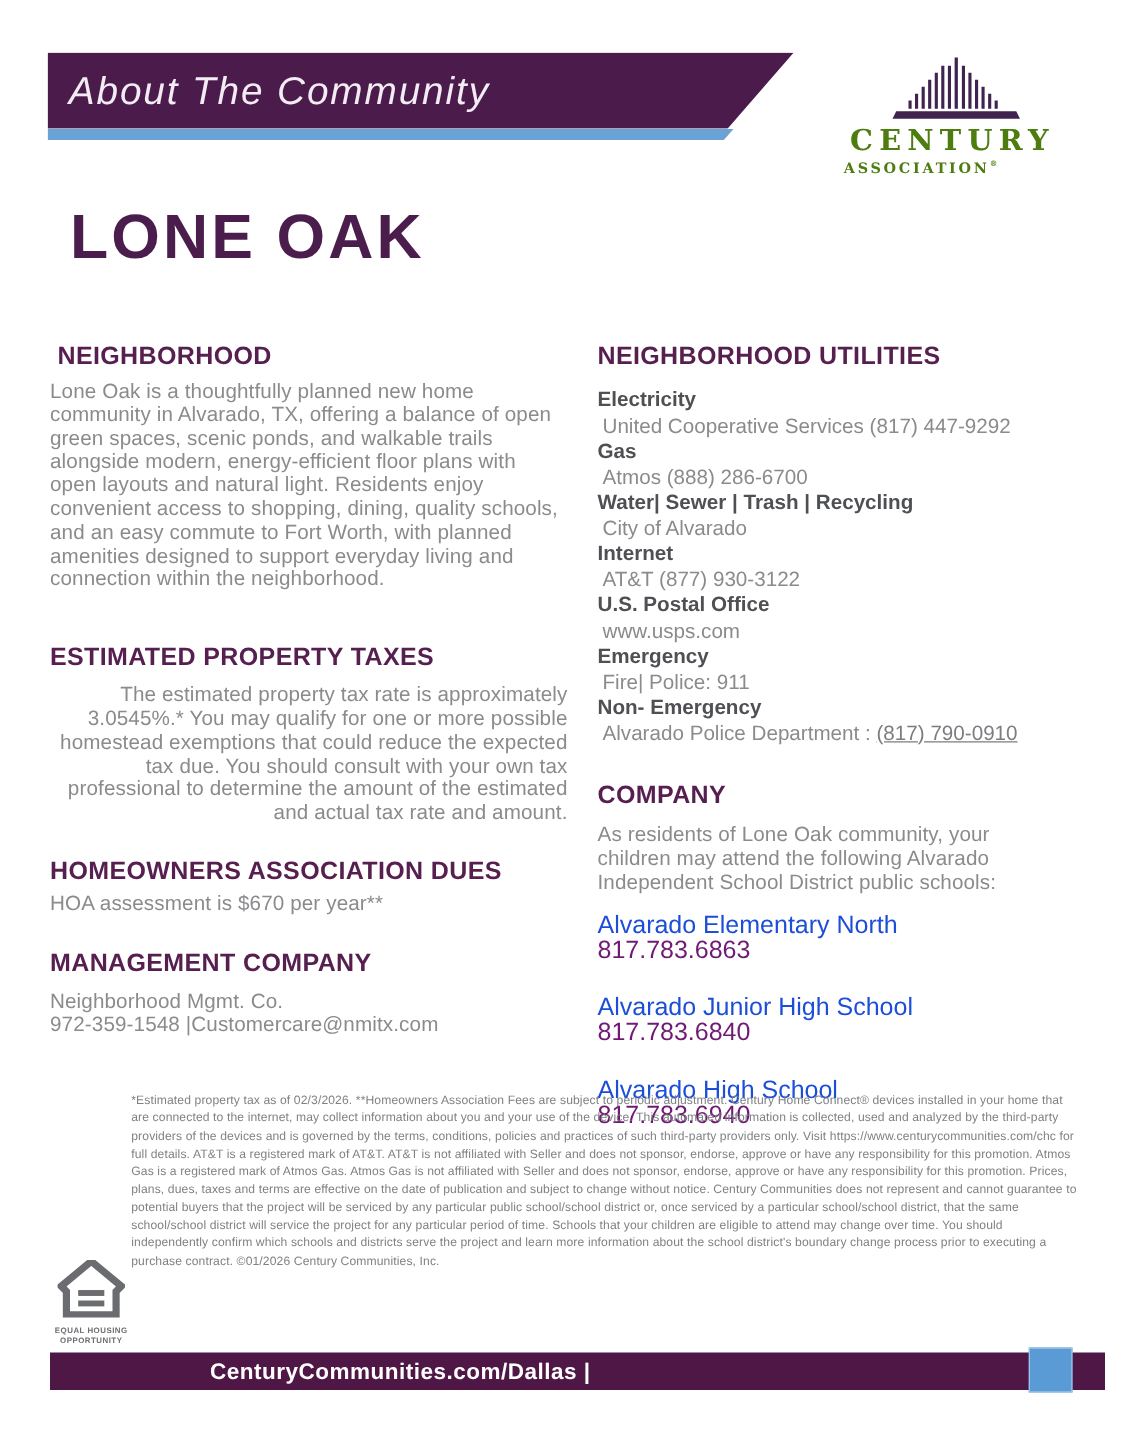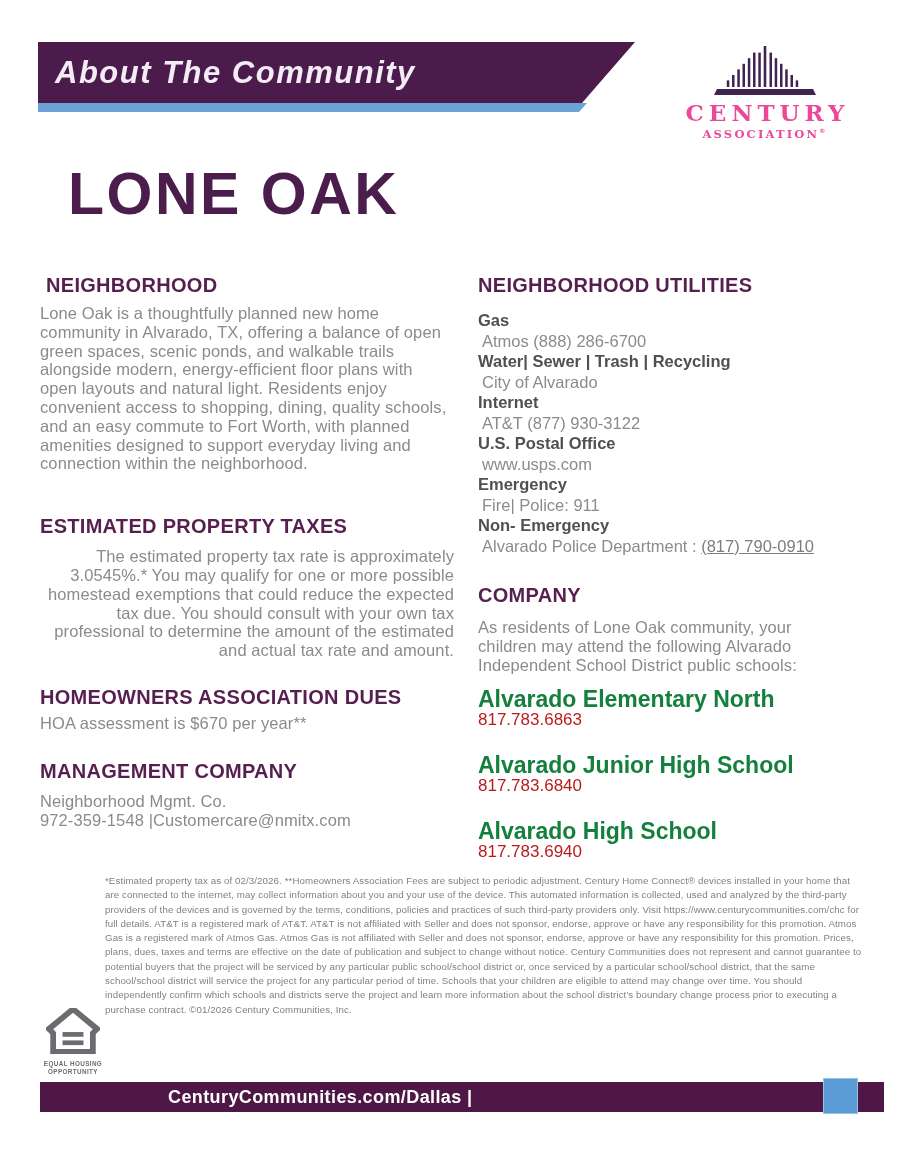--- a/index.html
+++ b/index.html
@@ -10,46 +10,46 @@
   }
 
   
   .banner {
     position:absolute; left:38px; top:42px; width:597px; height:61px;
     background:#4a1b4b;
     clip-path:polygon(0 0, 100% 0, calc(100% - 53px) 100%, 0 100%);
     display:flex; align-items:center;
   }
   .banner-title {
-    color:#f3ecf4; font-size:31px; font-style:italic; font-weight:700;
+    color:#f3ecf4; font-size:31px; font-style:italic; font-weight:400;
     letter-spacing:1.5px; padding-left:17px; white-space:nowrap;
   }
   .banner-underline {
     position:absolute; left:38px; top:103px; width:549px; height:9px;
     background:#6ba3d6;
     clip-path:polygon(0 0, 100% 0, calc(100% - 8px) 100%, 0 100%);
   }
 
   
-  .logo { position:absolute; left:675px; top:44px; width:180px; text-align:center; color:#ec4899; }
+  .logo { position:absolute; left:675px; top:44px; width:180px; color:#4d7c0f; }
   .logo svg { display:block; margin:0 auto; }
   .logo-name {
     font-family:"DejaVu Serif", serif; font-size:23px; font-weight:600;
     letter-spacing:5px; margin-top:3px; white-space:nowrap; padding-left:5px;
   }
   .logo-sub {
     font-family:"DejaVu Serif", serif; font-size:11.5px; font-weight:700;
     letter-spacing:2.2px; margin-top:1px; white-space:nowrap;
   }
   .logo-sub sup { font-size:6px; vertical-align:super; }
 
   
   .community-title {
-    position:absolute; left:68px; top:160px;
-    font-size:59px; font-weight:800; letter-spacing:2.5px; color:#4b1d4d;
+    position:absolute; left:56px; top:160px;
+    font-size:50px; font-weight:800; letter-spacing:2.5px; color:#4b1d4d;
   }
 
   
   .col-left  { position:absolute; left:40px;  top:274px; width:414px; }
   .col-right { position:absolute; left:478px; top:274px; width:396px; }
 
   h2.section {
     font-size:20px; font-weight:800; color:#571f4f; letter-spacing:0.3px;
     line-height:22px;
   }
@@ -75,22 +75,22 @@
     font-size:16.5px; color:#8a8b8d; line-height:20.5px; padding-left:4px;
     white-space:nowrap;
   }
   .u-link { text-decoration:underline; color:#7b7d80; }
 
   
   .h-schools { margin-top:28px; }
   .schools-intro { margin-top:12px; width:352px; }
   .school-entry { margin-top:16px; }
   .school-entry + .school-entry { margin-top:26px; }
-  .school-name { font-size:23px; font-weight:700; color:#15803d; line-height:19px; }
-  .school-phone { font-size:17px; color:#b91c1c; line-height:21px; }
+  .school-name { font-size:20px; font-weight:400; color:#1d4ed8; line-height:19px; }
+  .school-phone { font-size:20px; color:#701a75; line-height:21px; }
 
   
   .legal {
     position:absolute; left:105px; top:874px; width:757px;
     font-size:9.7px; line-height:14.3px; color:#7f8184; letter-spacing:0.1px;
   }
 
   
   .eho { position:absolute; left:40px; top:1008px; width:66px; text-align:center; color:#6b6c6f; }
   .eho-label { font-size:6.3px; font-weight:700; letter-spacing:0.4px; line-height:7.5px; margin-top:2px; }
@@ -156,20 +156,24 @@
   <h2 class="section h-mgmt">MANAGEMENT COMPANY</h2>
   <p class="body-text p-mgmt">Neighborhood Mgmt. Co.</p>
   <p class="body-text">972-359-1548 |Customercare@nmitx.com</p>
 </div>
 
 <div class="col-right">
   <h2 class="section">NEIGHBORHOOD UTILITIES</h2>
 
   <div class="util-list">
     <div class="util-item">
+      <div class="u-label">Electricity</div>
+      <div class="u-value">United Cooperative Services  (817) 447-9292</div>
+    </div>
+    <div class="util-item">
       <div class="u-label">Gas</div>
       <div class="u-value">Atmos (888) 286-6700</div>
     </div>
     <div class="util-item">
       <div class="u-label">Water| Sewer | Trash | Recycling</div>
       <div class="u-value">City of Alvarado</div>
     </div>
     <div class="util-item">
       <div class="u-label">Internet</div>
       <div class="u-value">AT&amp;T (877) 930-3122</div>

